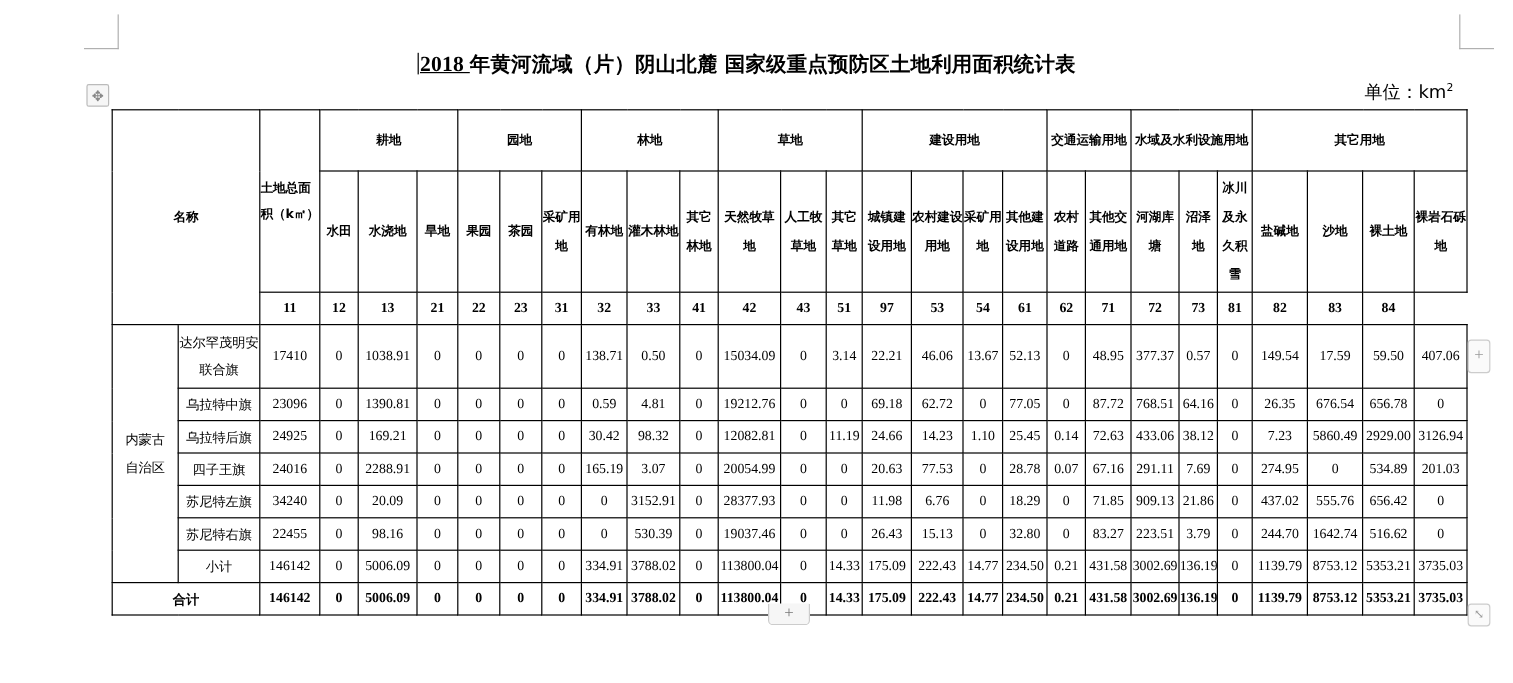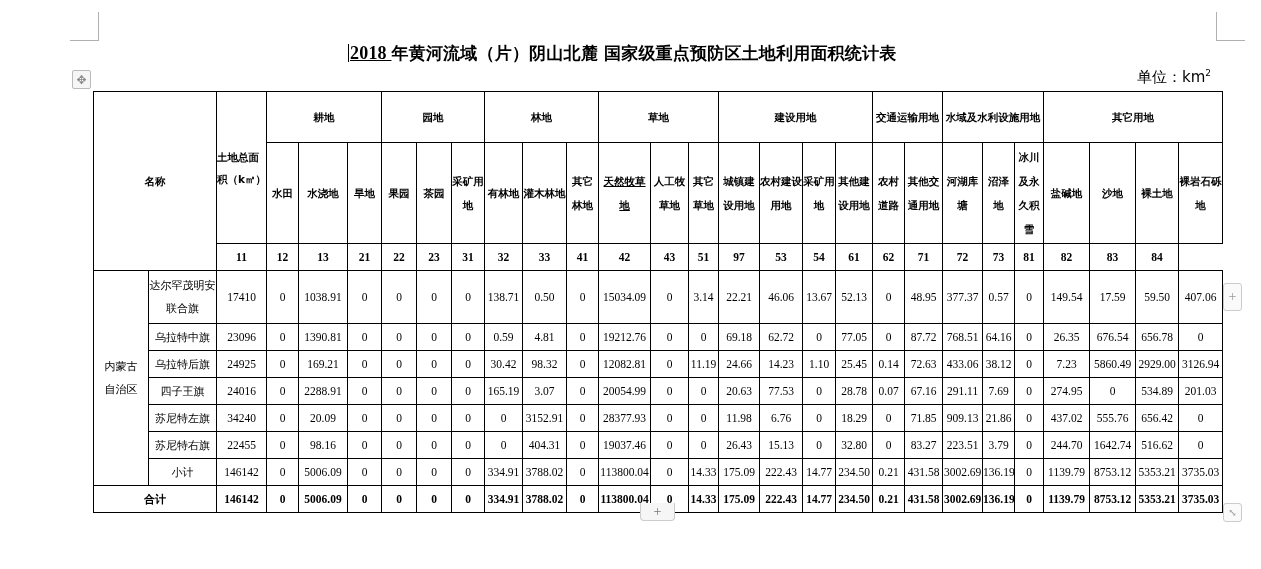--- a/index.html
+++ b/index.html
@@ -83,21 +83,21 @@
       <tr>
         <td class="hd" style="height: 100px;">水田</td>
         <td class="hd" style="height: 100px;">水浇地</td>
         <td class="hd" style="height: 100px;">旱地</td>
         <td class="hd" style="height: 100px;">果园</td>
         <td class="hd" style="height: 100px;">茶园</td>
         <td class="hd" style="height: 100px;">采矿用地</td>
         <td class="hd" style="height: 100px;">有林地</td>
         <td class="hd" style="height: 100px;">灌木林地</td>
         <td class="hd" style="height: 100px;">其它林地</td>
-        <td class="hd" style="height: 100px; text-decoration: underline;">天然牧草地</td>
+        <td class="hd" style="height: 100px;">天然牧草地</td>
         <td class="hd" style="height: 100px;">人工牧草地</td>
         <td class="hd" style="height: 100px;">其它草地</td>
         <td class="hd" style="height: 100px;">城镇建设用地</td>
         <td class="hd" style="height: 100px;">农村建设用地</td>
         <td class="hd" style="height: 100px;">采矿用地</td>
         <td class="hd" style="height: 100px;">其他建设用地</td>
         <td class="hd" style="height: 100px;">农村道路</td>
         <td class="hd" style="height: 100px;">其他交通用地</td>
         <td class="hd" style="height: 100px;">河湖库塘</td>
         <td class="hd" style="height: 100px;">沼泽地</td>
@@ -283,21 +283,21 @@
       <tr>
         <td class="name" style="height: 26px;">苏尼特右旗</td>
         <td>22455</td>
         <td>0</td>
         <td>98.16</td>
         <td>0</td>
         <td>0</td>
         <td>0</td>
         <td>0</td>
         <td>0</td>
-        <td>404.31</td>
+        <td>530.39</td>
         <td>0</td>
         <td>19037.46</td>
         <td>0</td>
         <td>0</td>
         <td>26.43</td>
         <td>15.13</td>
         <td>0</td>
         <td>32.80</td>
         <td>0</td>
         <td>83.27</td>

